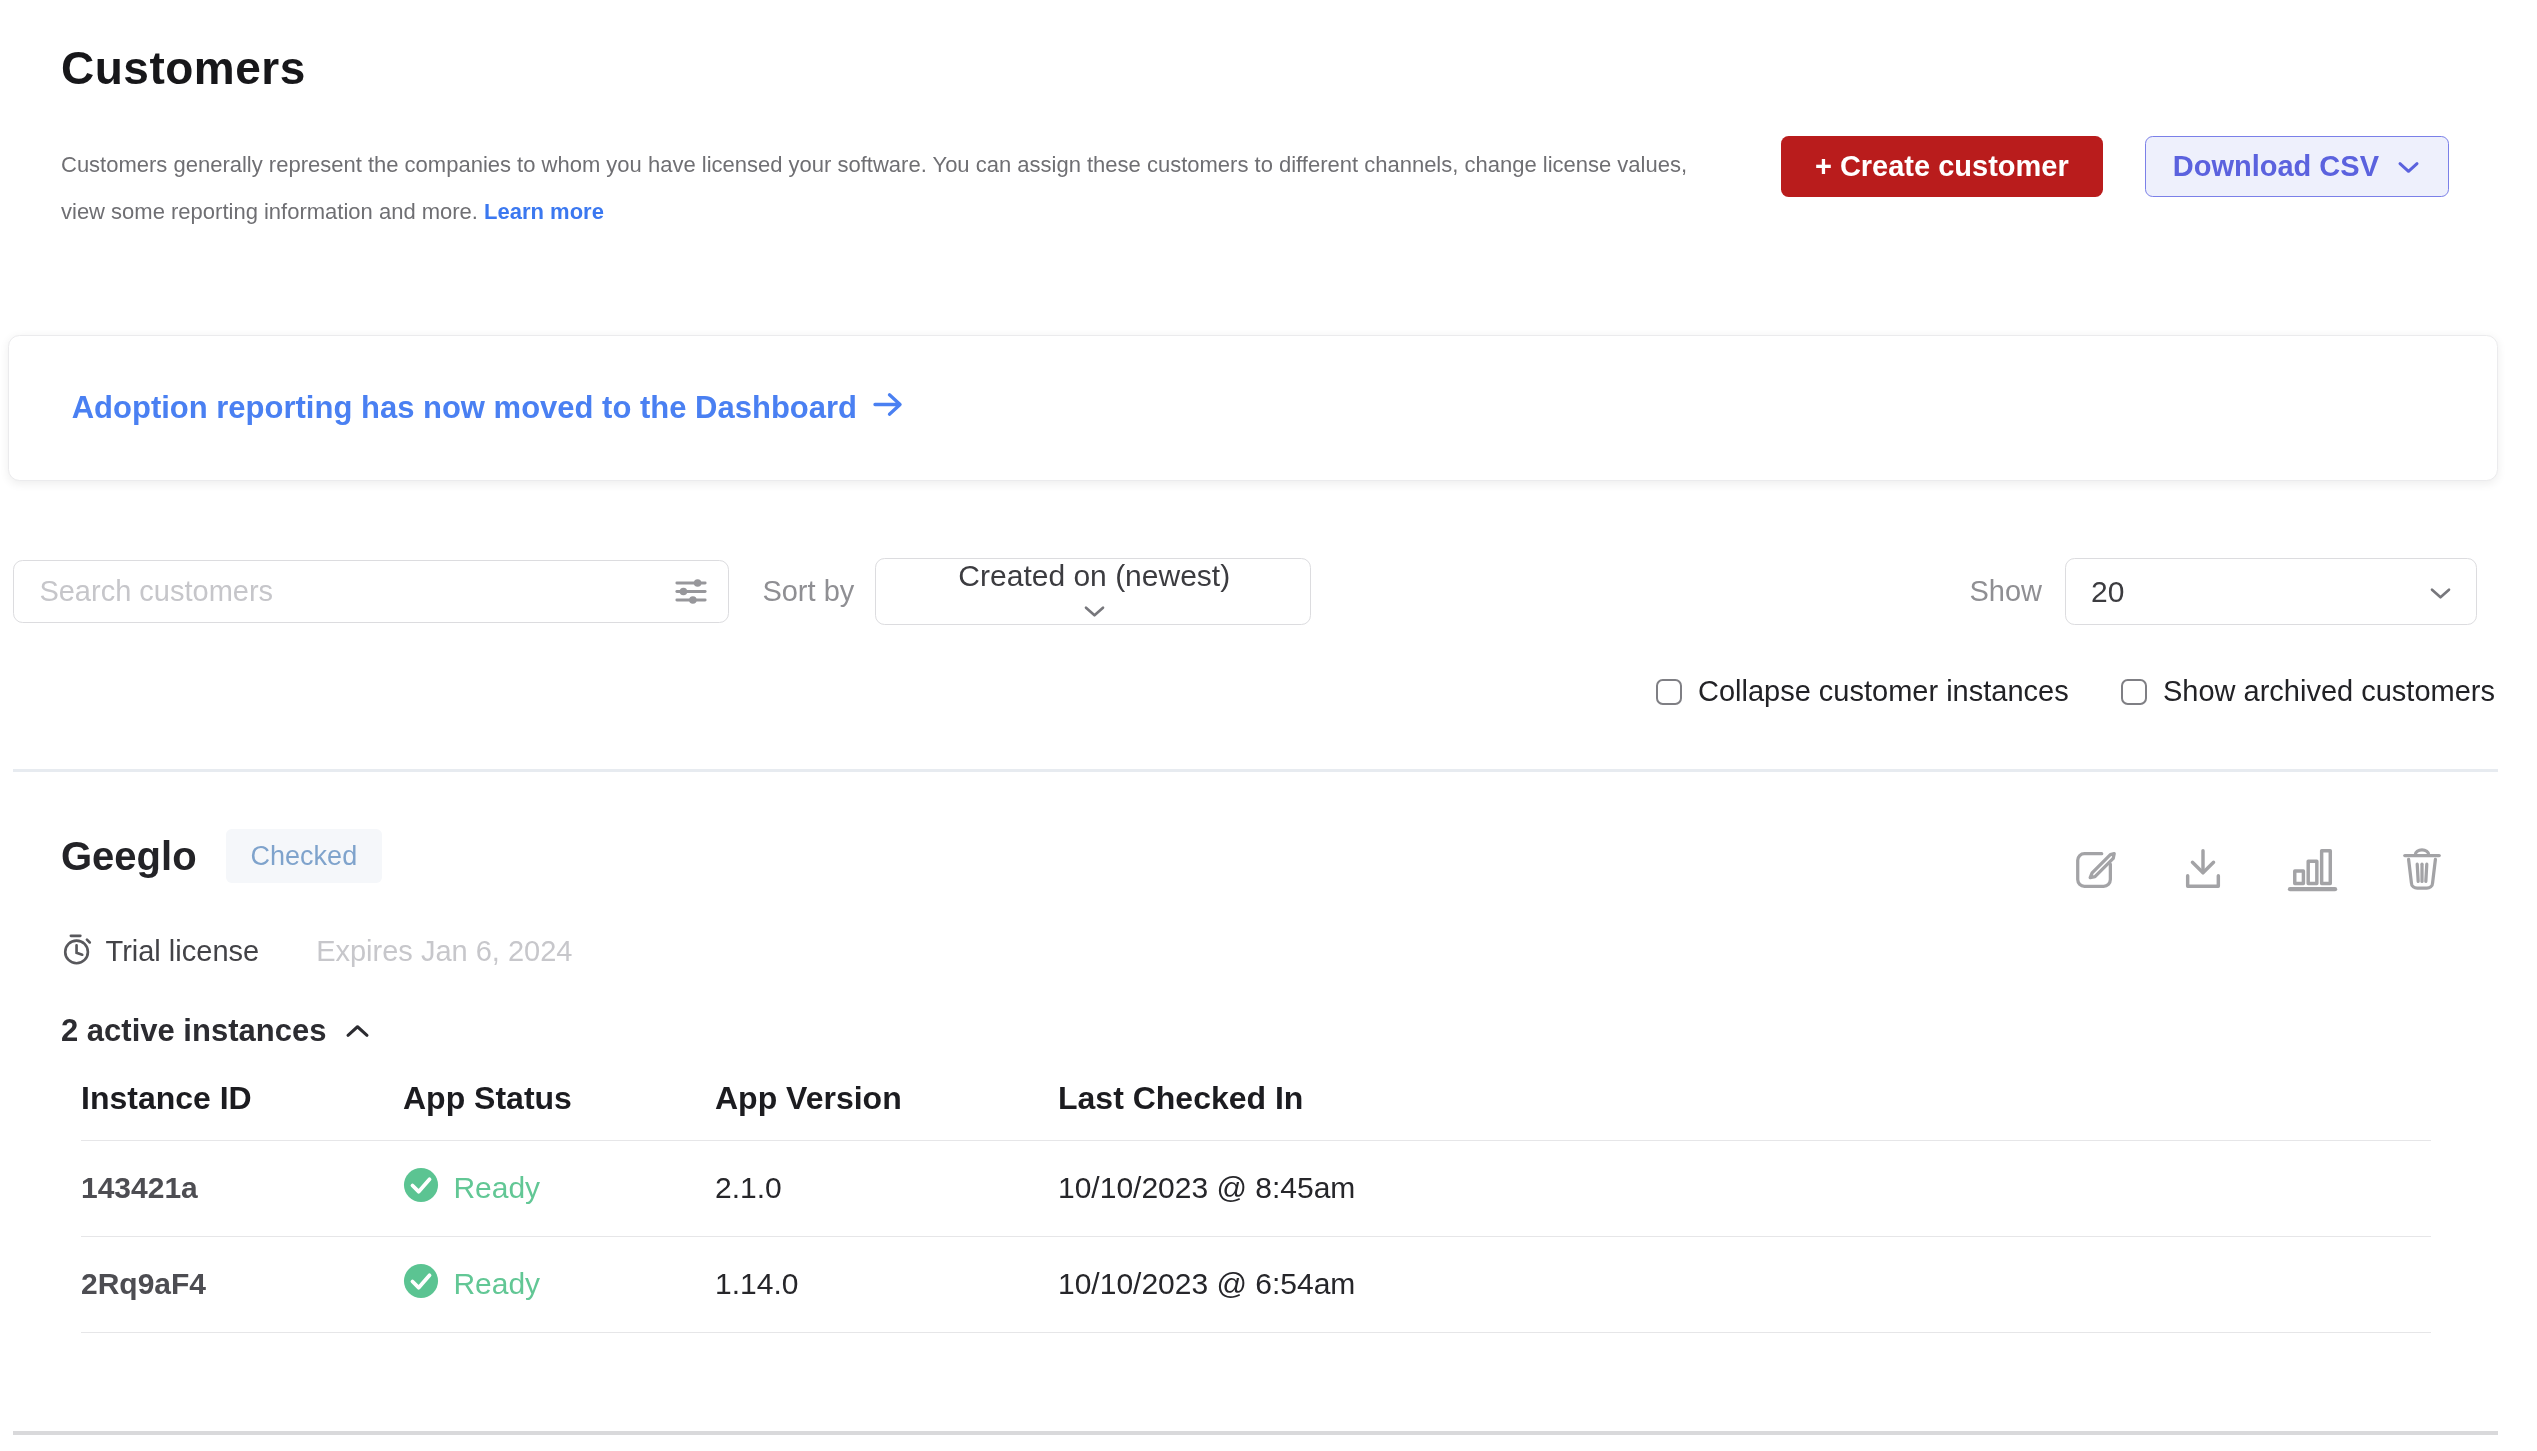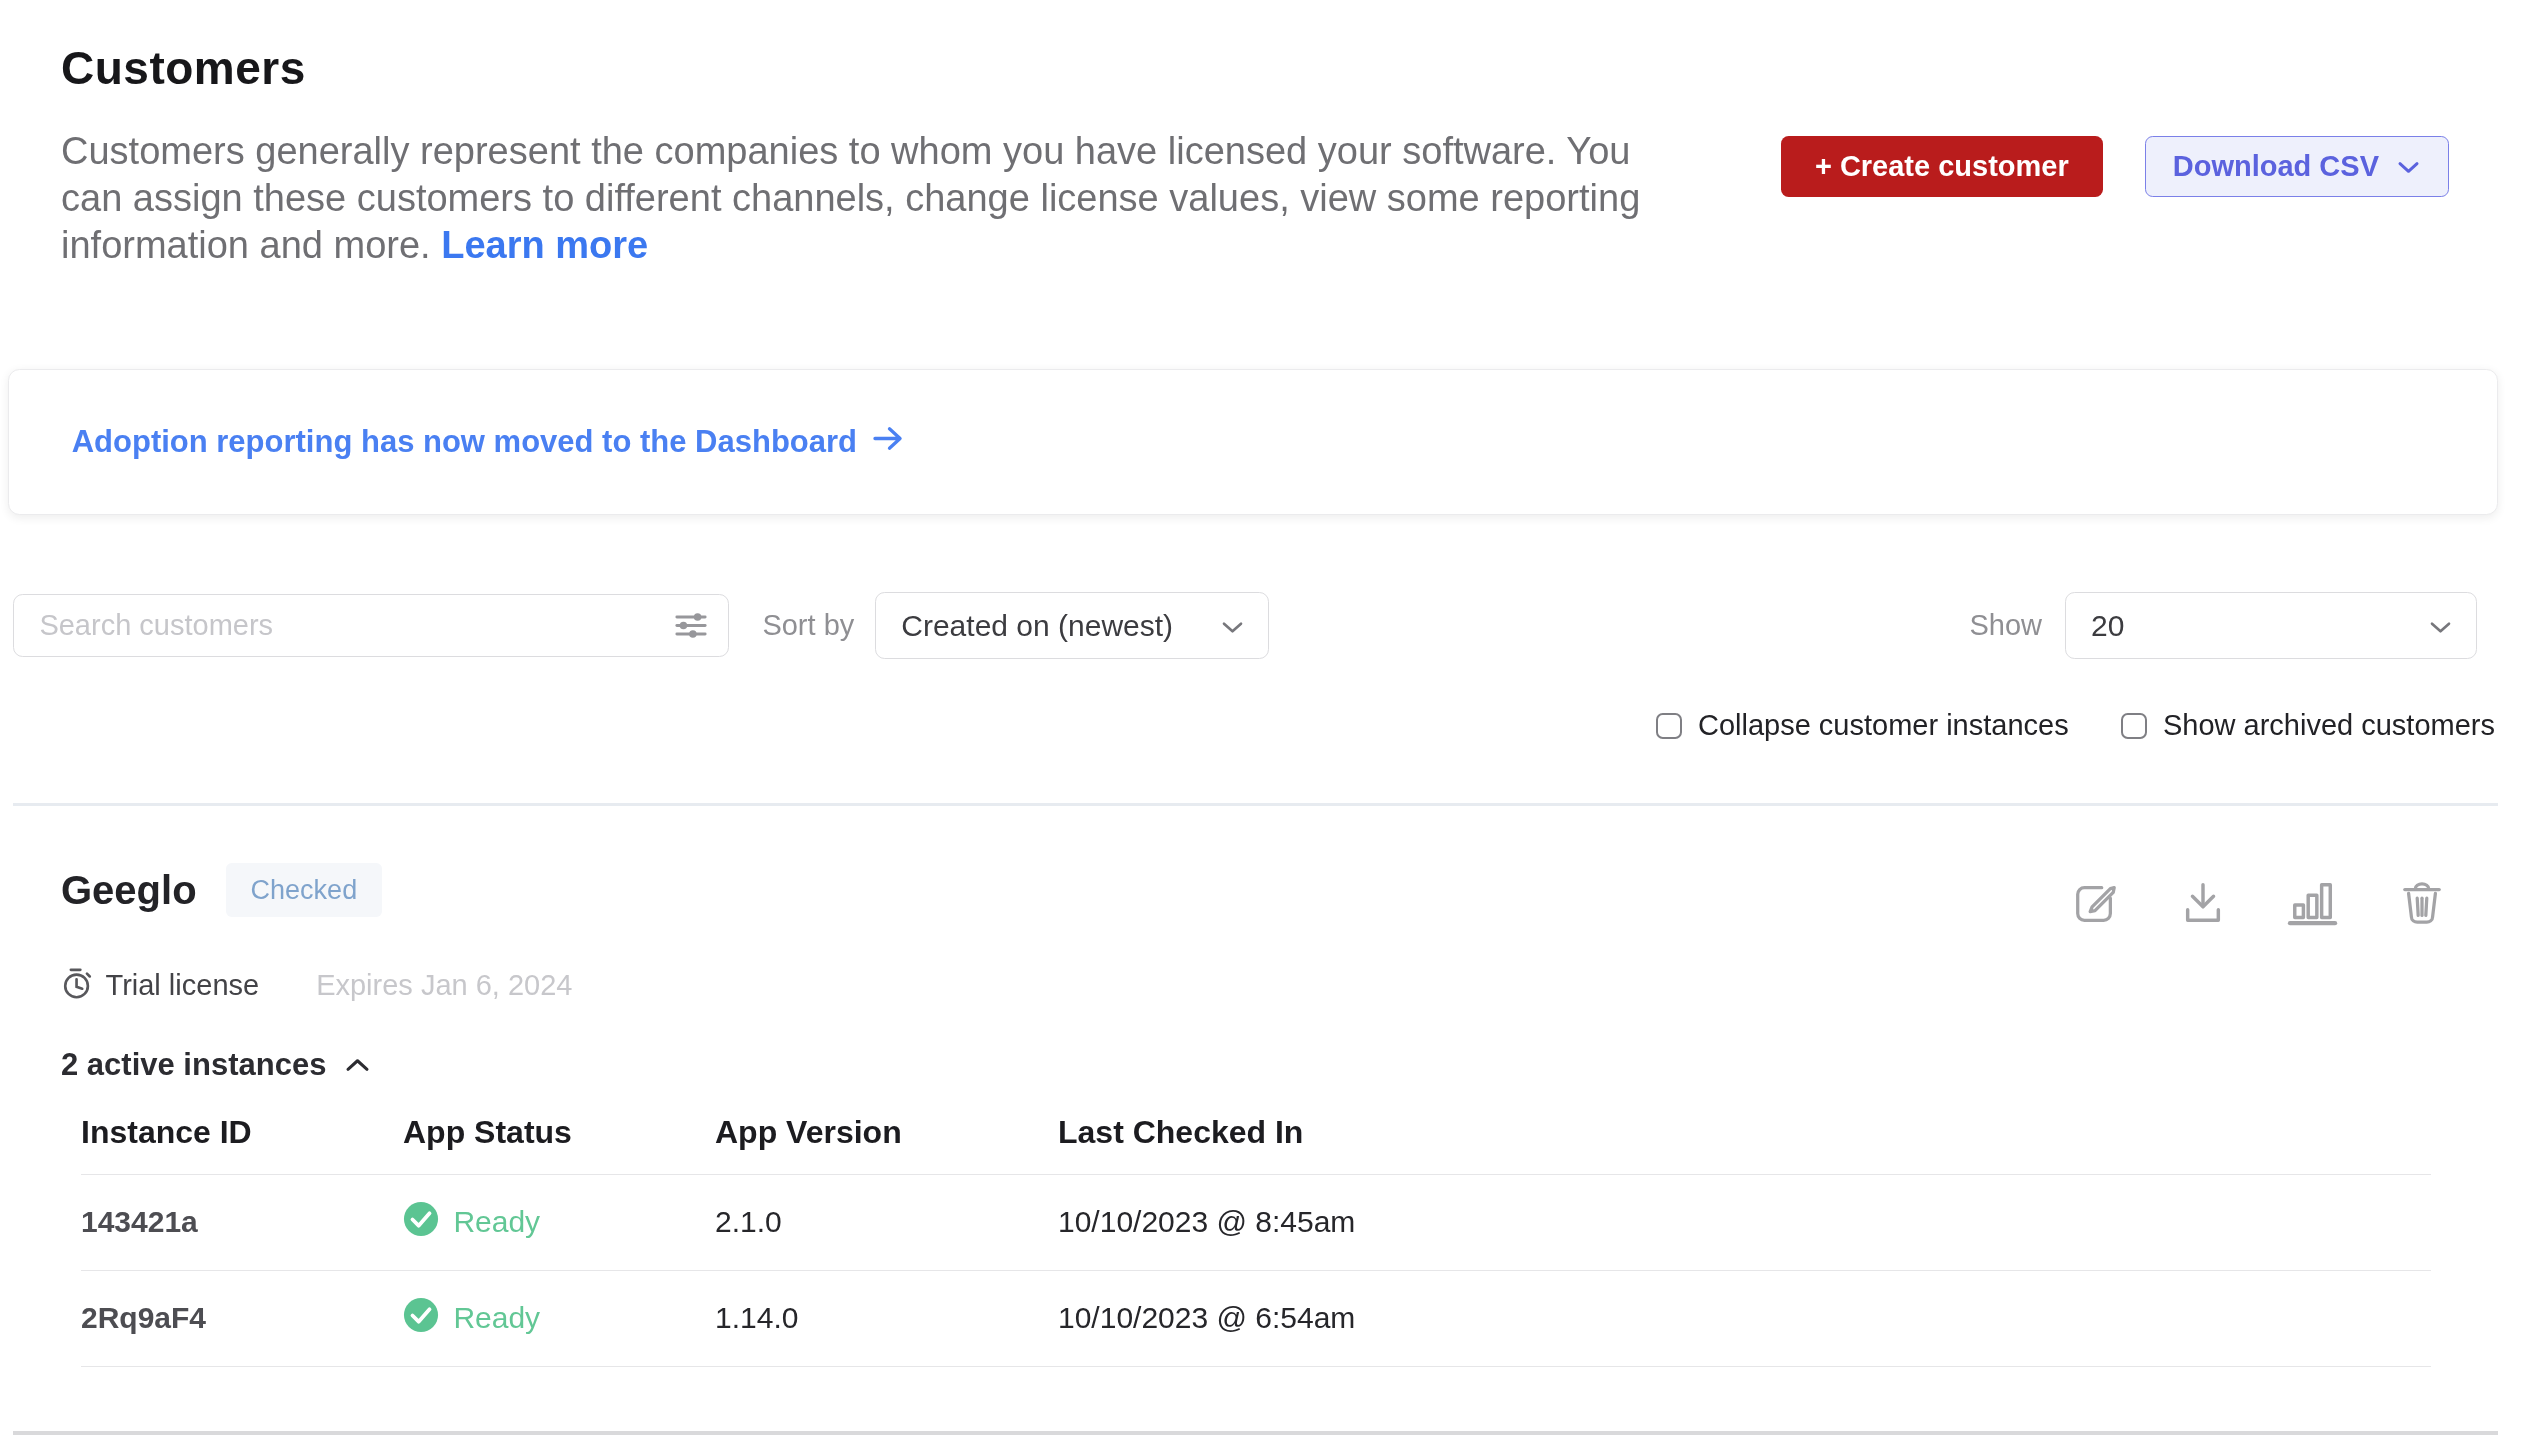--- a/index.html
+++ b/index.html
@@ -10,21 +10,21 @@
     color:#222226;
     position:relative;
     overflow:hidden;
   }
   .page { width:2538px; height:1452px; position:relative; }
 
   
   .header { padding:38px 89px 0 61px; }
   .page-title { font-size:46px; font-weight:700; color:#17171a; line-height:61px; letter-spacing:0.5px; }
   .header-row { display:flex; justify-content:space-between; margin-top:29px; }
-  .description { width:1628px; font-size:38px; line-height:47px; color:#6f6f73; }
+  .description { width:1628px; font-size:22px; line-height:47px; color:#6f6f73;margin-top:13px; }
   .learn-more { color:#3b78f0; font-weight:600; text-decoration:none; cursor:pointer; }
   .header-actions { display:flex; gap:42px; align-items:flex-start; margin-top:7.7px; flex-shrink:0; }
   .btn-primary {
     height:61px; padding:0 34px; background:#b91c1c; color:#ffffff;
     font-family:"Liberation Sans", sans-serif;
     font-size:29px; font-weight:600; border:none; border-radius:7.7px; cursor:pointer; white-space:nowrap;
   }
   .btn-secondary {
     height:61px; padding:12px 27px; background:#eef0fc; color:#5b62de;
     font-family:"Liberation Sans", sans-serif;
@@ -53,21 +53,21 @@
     font-size:29px; padding:0 77px 0 25px; color:#333; outline:none; background:#fff;
   }
   .search-input::placeholder { color:#c6c6ca; }
   .filter-icon { position:absolute; right:21px; top:15.3px; cursor:pointer; }
   .sort-label { margin-left:33px; color:#8f8f93; font-size:29px; white-space:nowrap; }
   .select {
     height:67px; border:1.9px solid #dcdcdf; border-radius:9.6px; background:#fff;
     display:flex; align-items:center; justify-content:space-between;
     font-size:30px; color:#3c3c40; padding:0 23px 0 25px; cursor:pointer; white-space:nowrap;
   }
-  .sort-select { width:394px; margin-left:21px; }
+  .sort-select { width:436px; margin-left:21px;flex-direction:column; }
   .toolbar-spacer { flex:1; }
   .show-label { color:#8f8f93; font-size:29px; margin-right:23px; }
   .show-select { width:412px; }
 
   
   .checkbox-row { display:flex; justify-content:flex-end; gap:52px; margin:50px 43px 0 0; align-items:center; }
   .checkbox-group { display:flex; align-items:center; cursor:pointer; }
   .checkbox { width:26px; height:26px; border:2.9px solid #7f7f84; border-radius:6.7px; background:#fff; flex-shrink:0; }
   .checkbox-label { font-size:29px; color:#222226; margin-left:16.3px; white-space:nowrap; }
 

